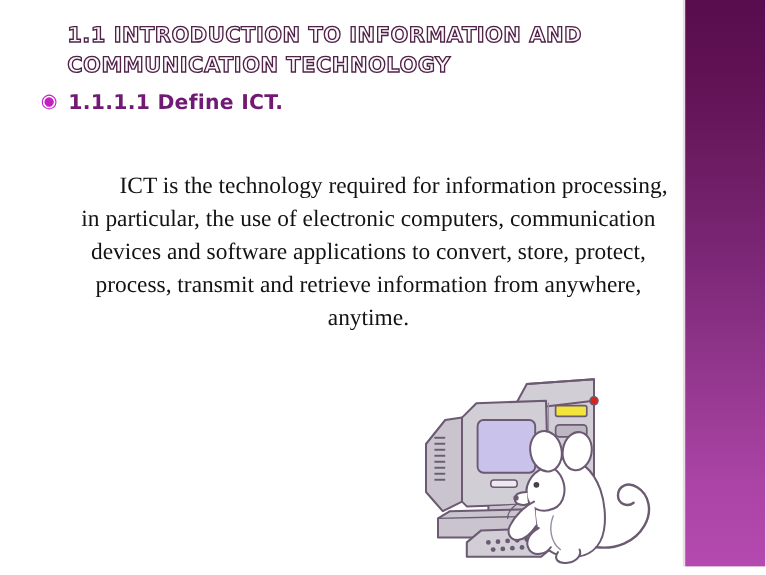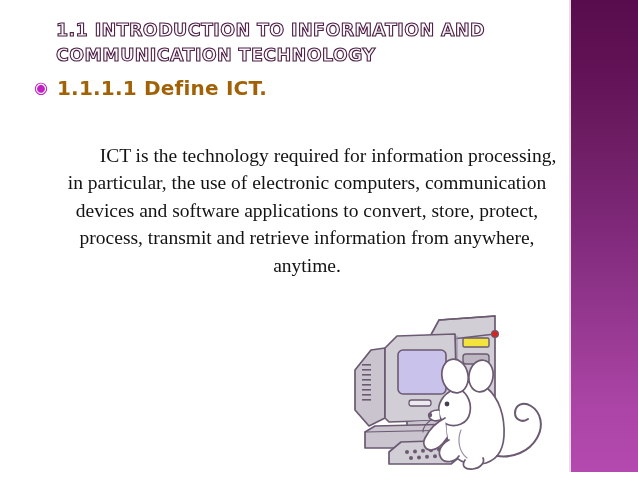--- a/index.html
+++ b/index.html
@@ -71,23 +71,23 @@
   }
   .heading-bullet {
     font-size: 16px;
     line-height: 1;
     color: #C41FC4;
     position: relative;
     top: -2px;
   }
   .heading-text {
     font-family: "DejaVu Sans", sans-serif;
-    font-size: 20px;
+    font-size: 17px;
     font-weight: bold;
-    color: #a16207;
+    color: #701a75;
     letter-spacing: 0.2px;
   }
 
   
   .body-text {
     position: absolute;
     left: 52px;
     top: 122px;
     width: 510px;
     font-family: "Liberation Serif", "DejaVu Serif", serif;

